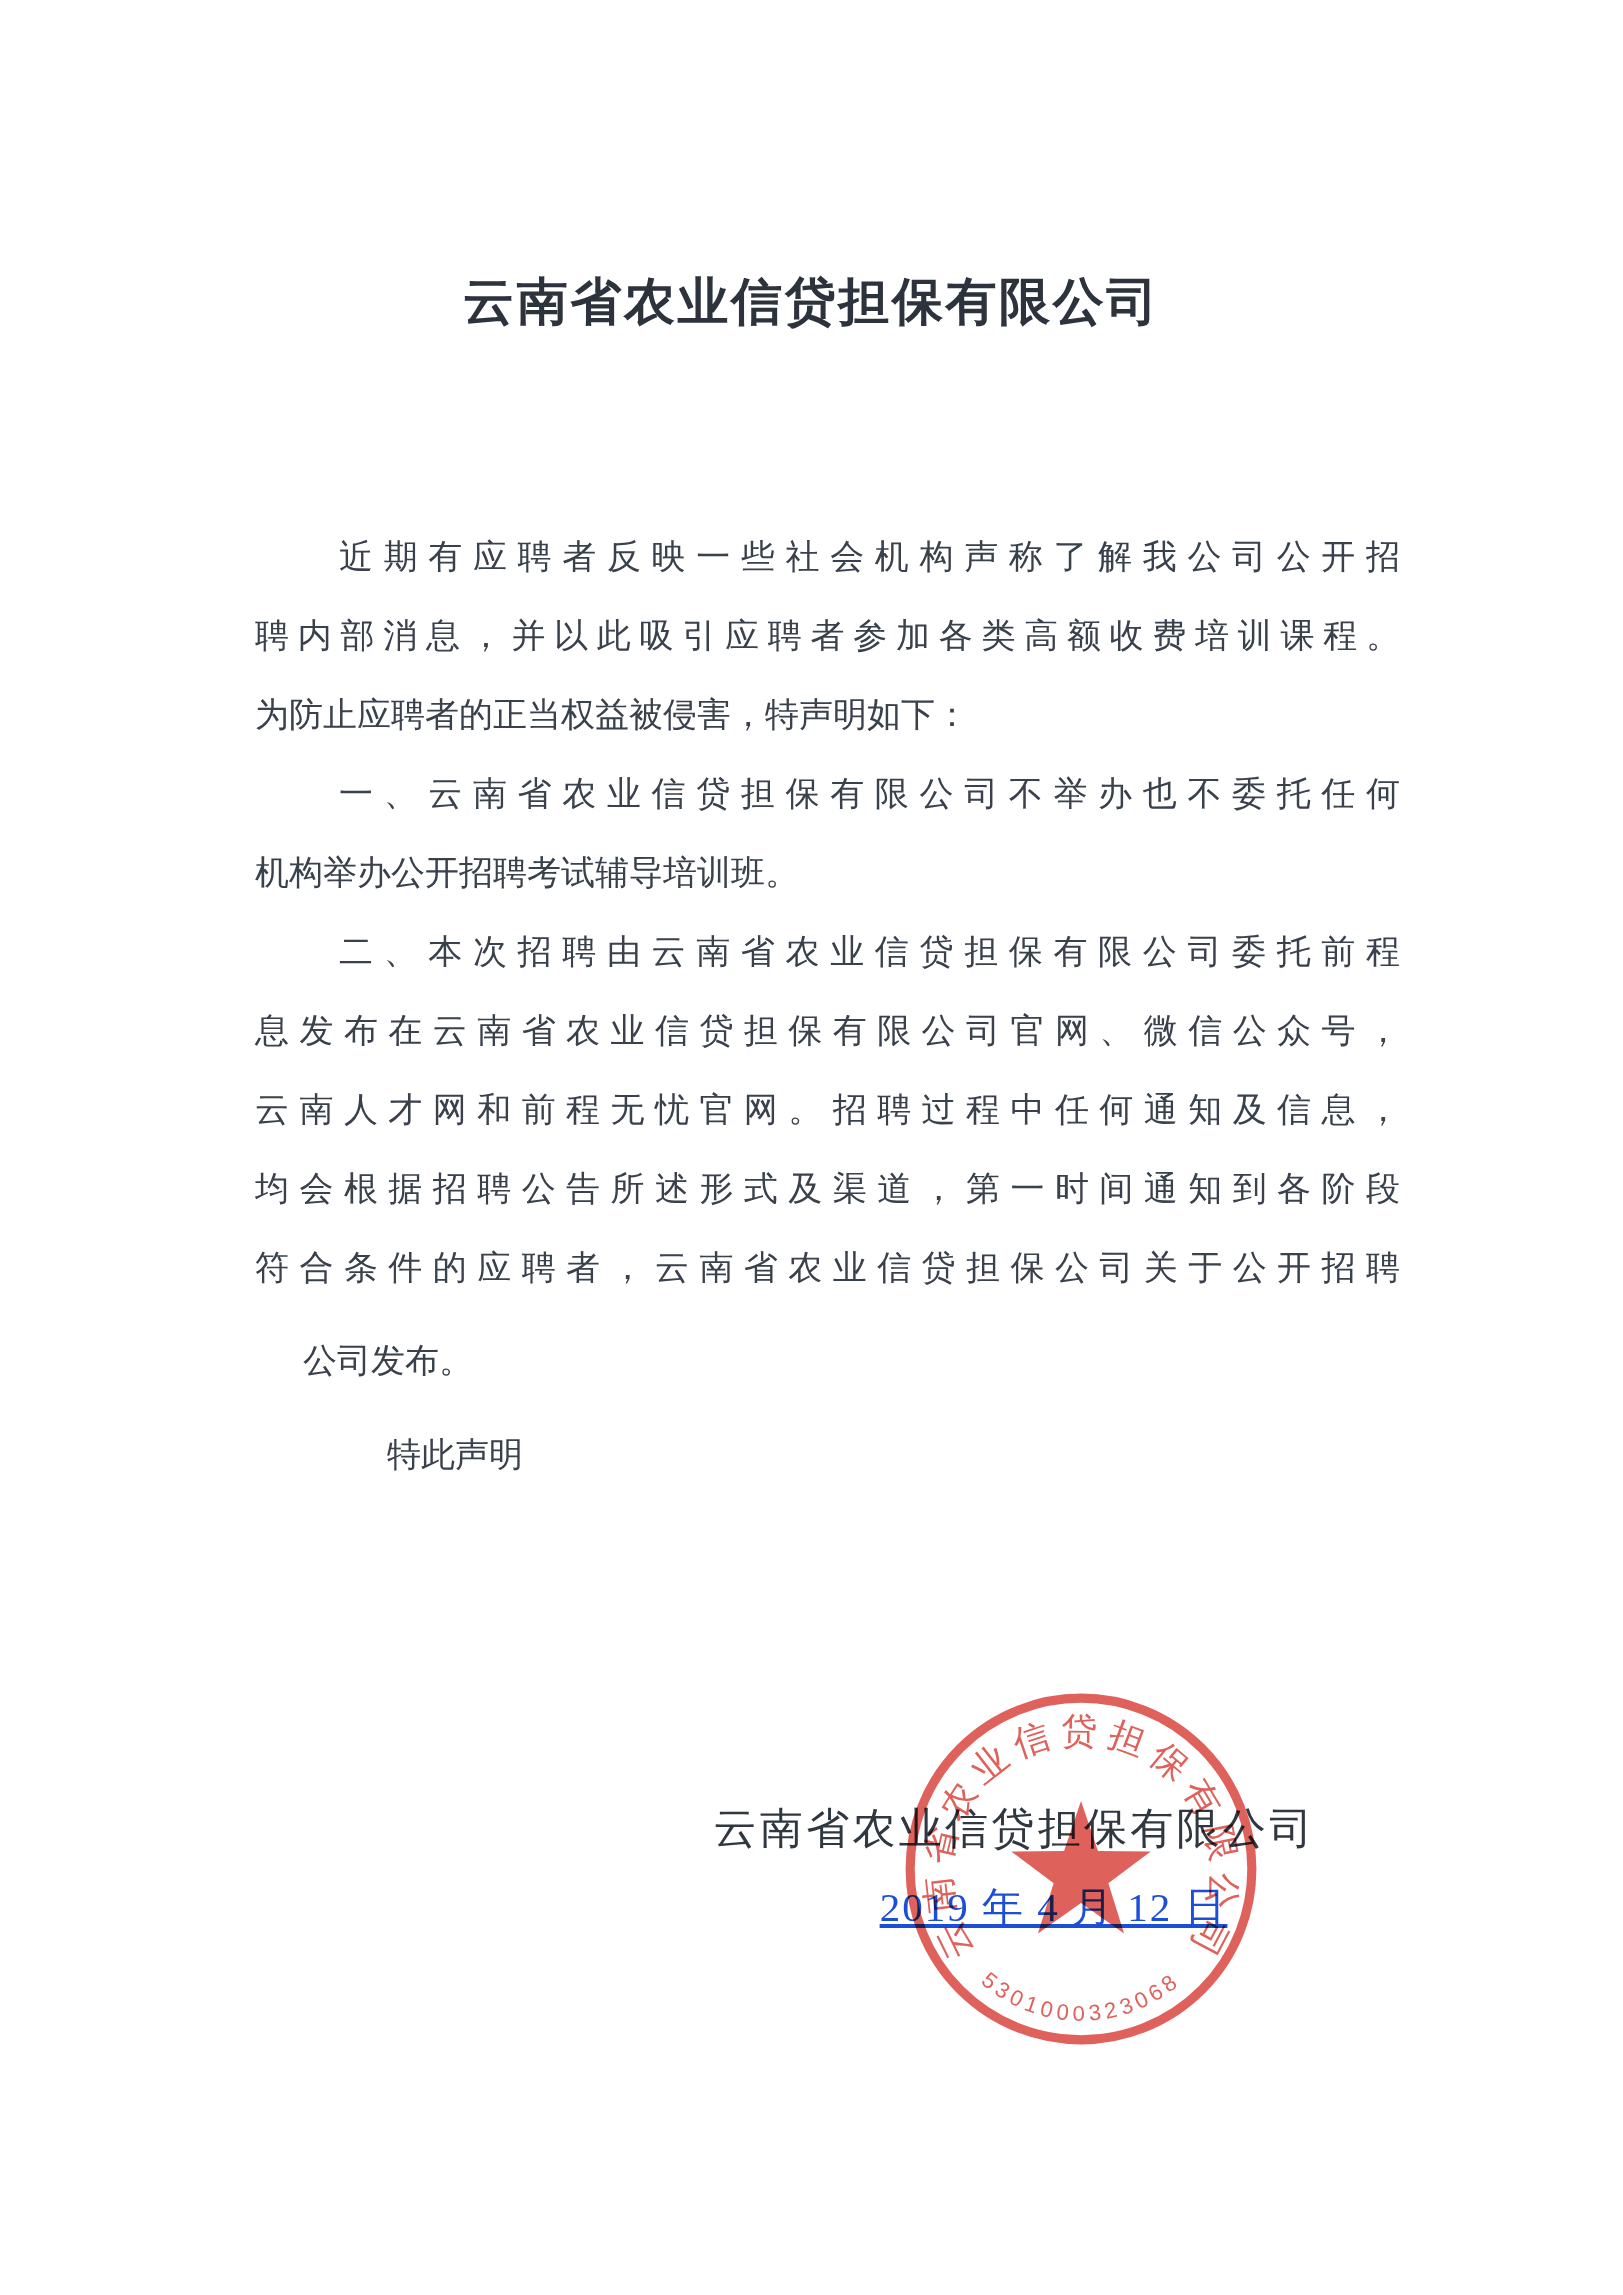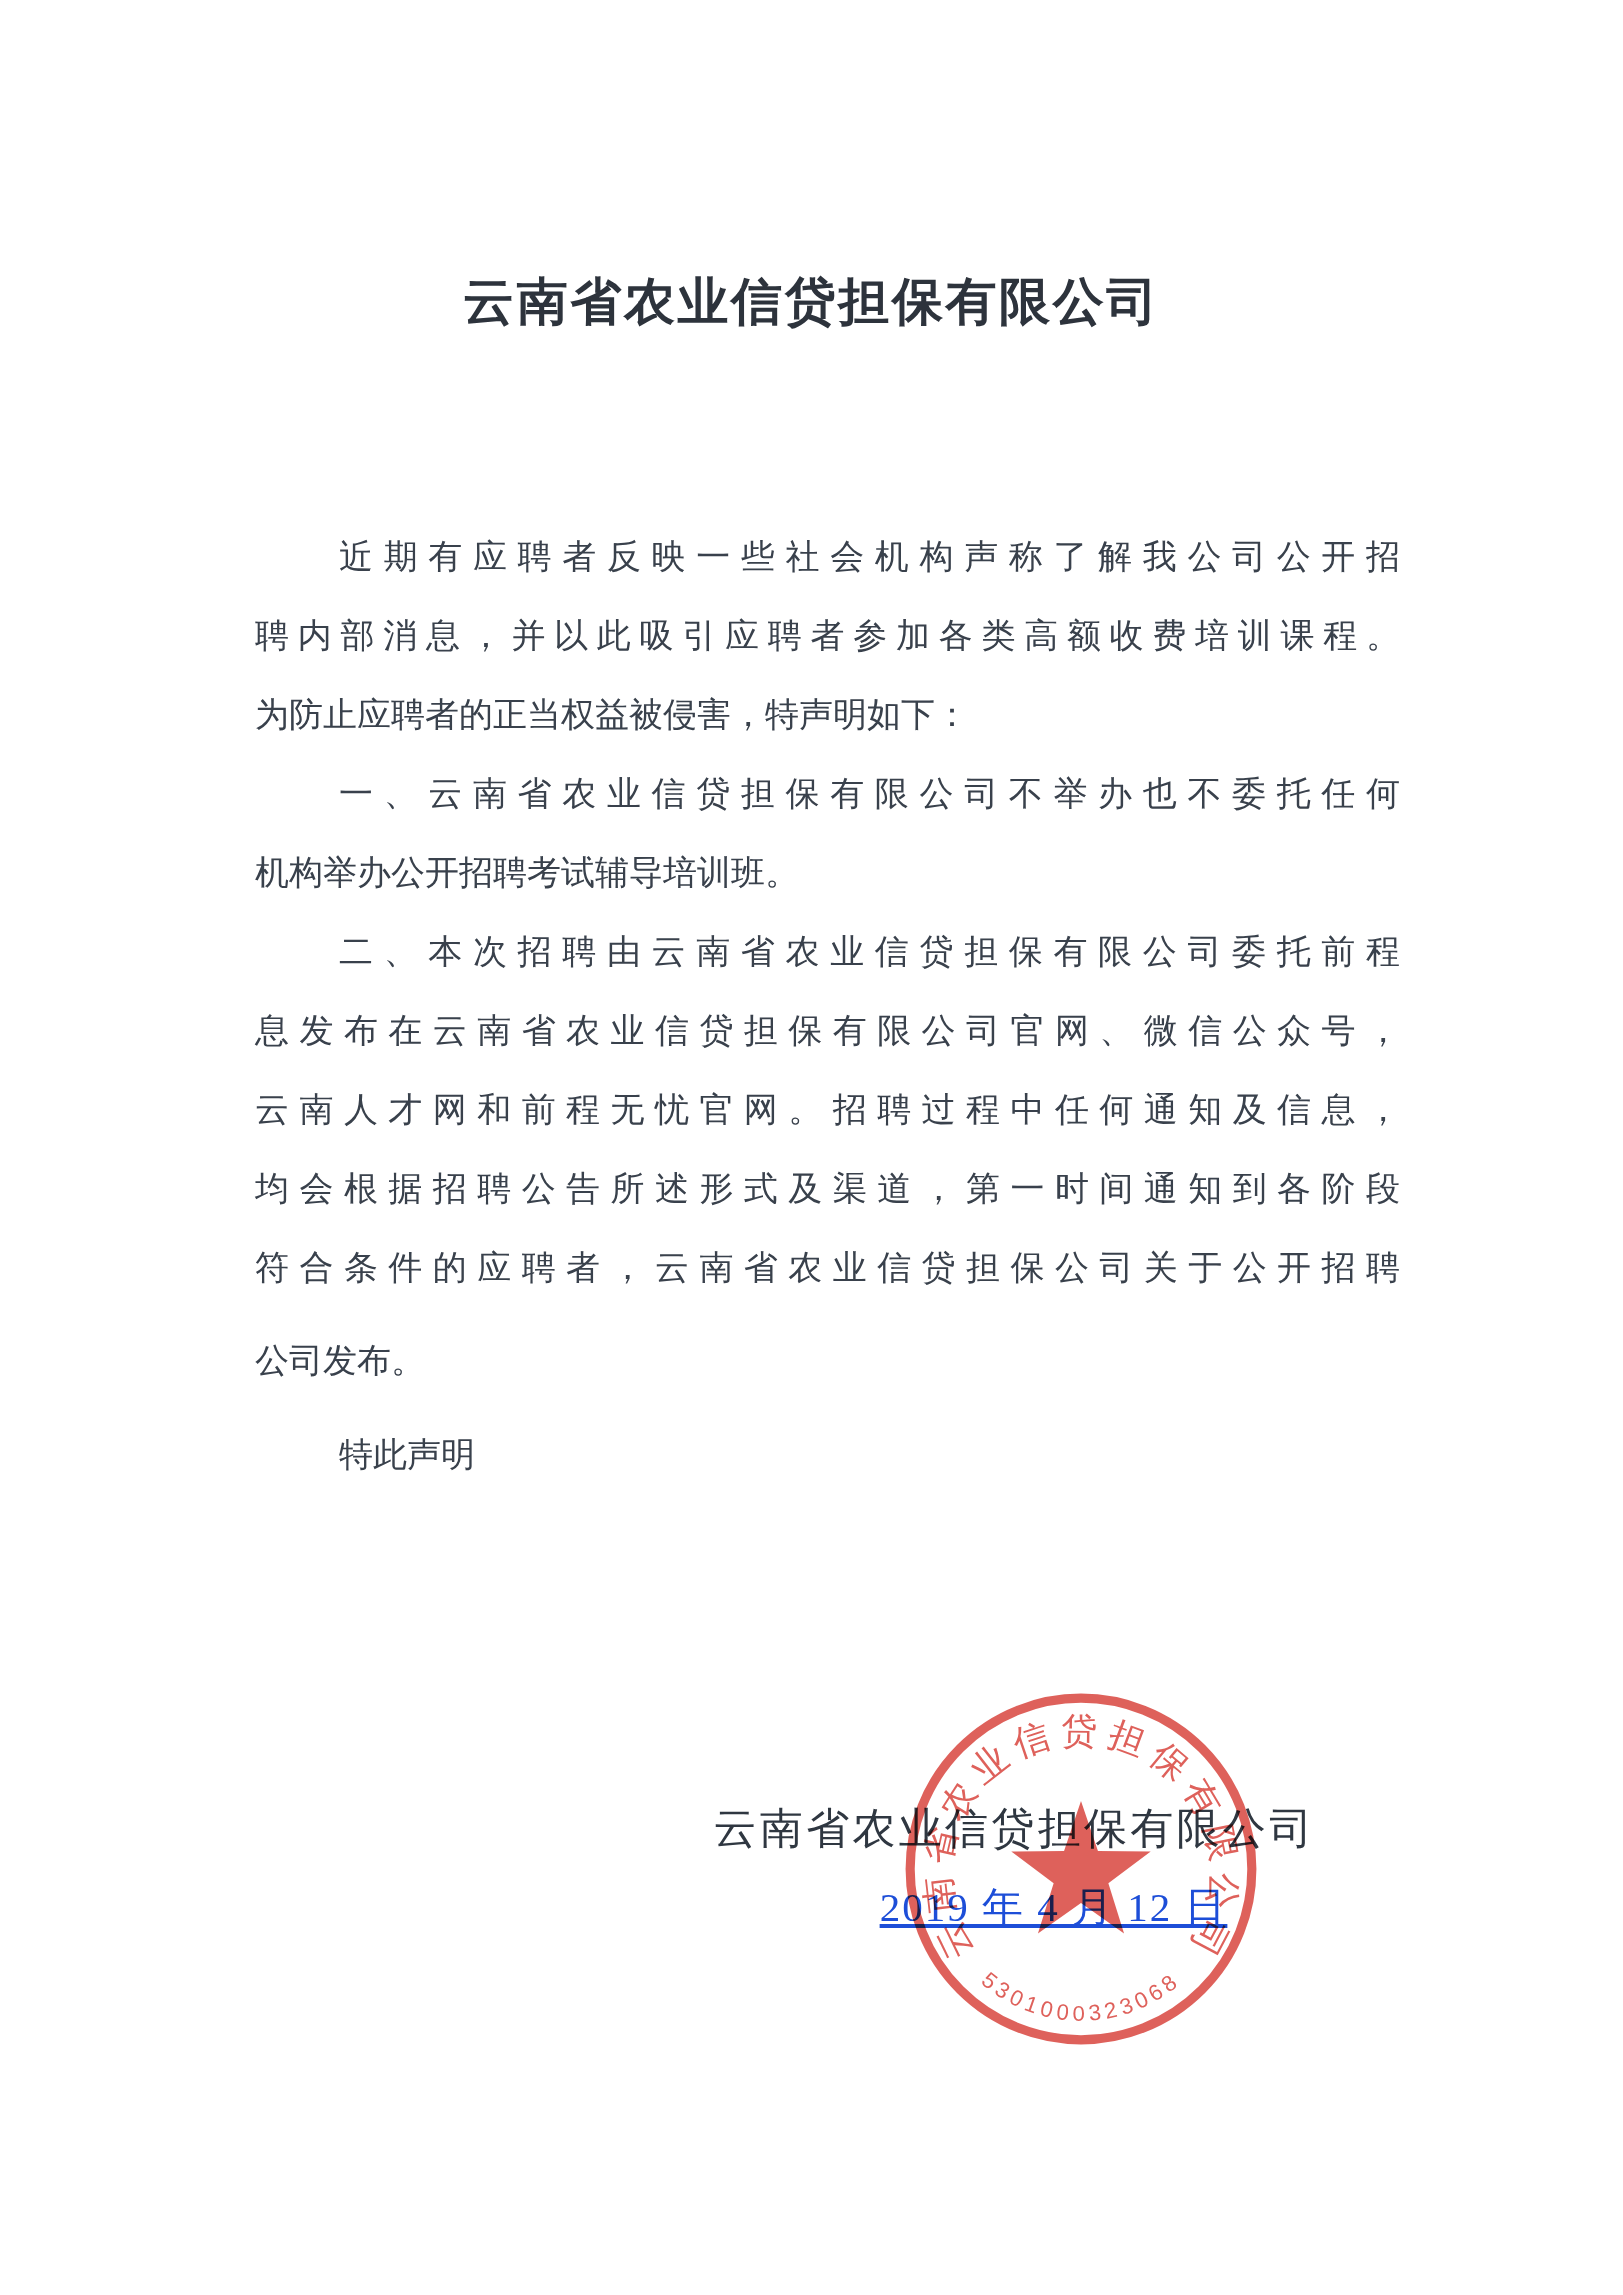--- a/index.html
+++ b/index.html
@@ -37,21 +37,21 @@
     line-height: 79px;
     color: #39414c;
   }
   .line { height: 79px; white-space: nowrap; }
   .indent { text-indent: 84px; }
   .just {
     white-space: normal;
     text-align: justify;
     text-align-last: justify;
   }
-  .gap-top { margin-top: 14.4px; }
+  .gap-top { margin-top: 14.4px; margin-left: 48px; }
   
   .sig-company {
     position: absolute;
     top: 1801px;
     left: 687px;
     width: 655px;
     text-align: center;
     font-size: 43px;
     line-height: 55px;
     letter-spacing: 3.3px;

